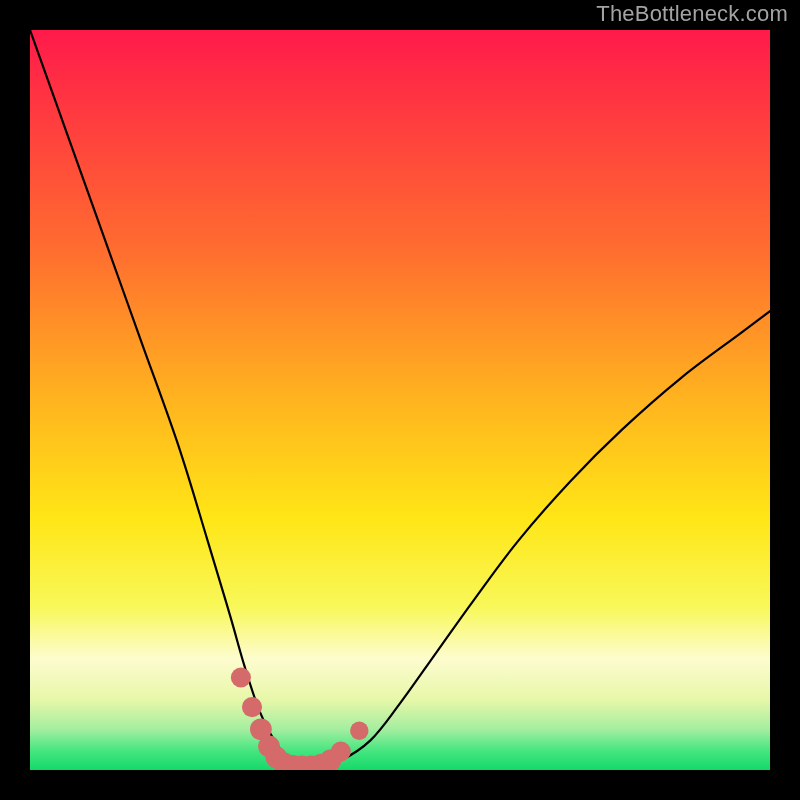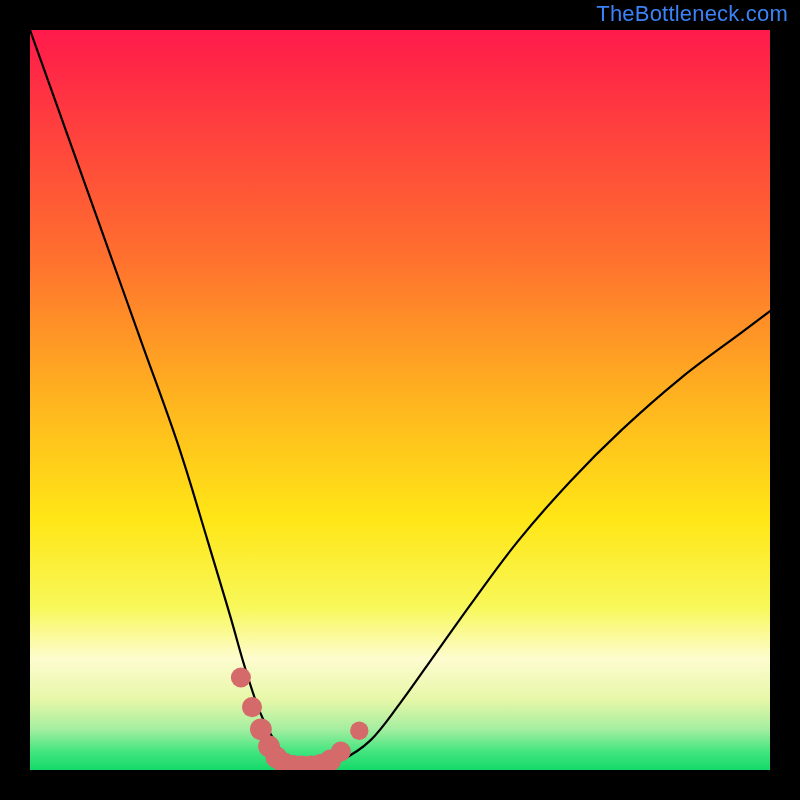--- a/index.html
+++ b/index.html
@@ -23,21 +23,21 @@
     top: 30px;
     left: 30px;
     width: 740px;
     height: 740px;
     overflow: hidden;
   }
   .watermark {
     position: absolute;
     top: 1px;
     right: 12px;
-    color: #3b82f6;
+    color: #a3a3a3;
     font-size: 22px;
     font-weight: 500;
     letter-spacing: 0.2px;
     user-select: none;
   }
   svg { display: block; }
 </style>
 </head>
 <body>
 

